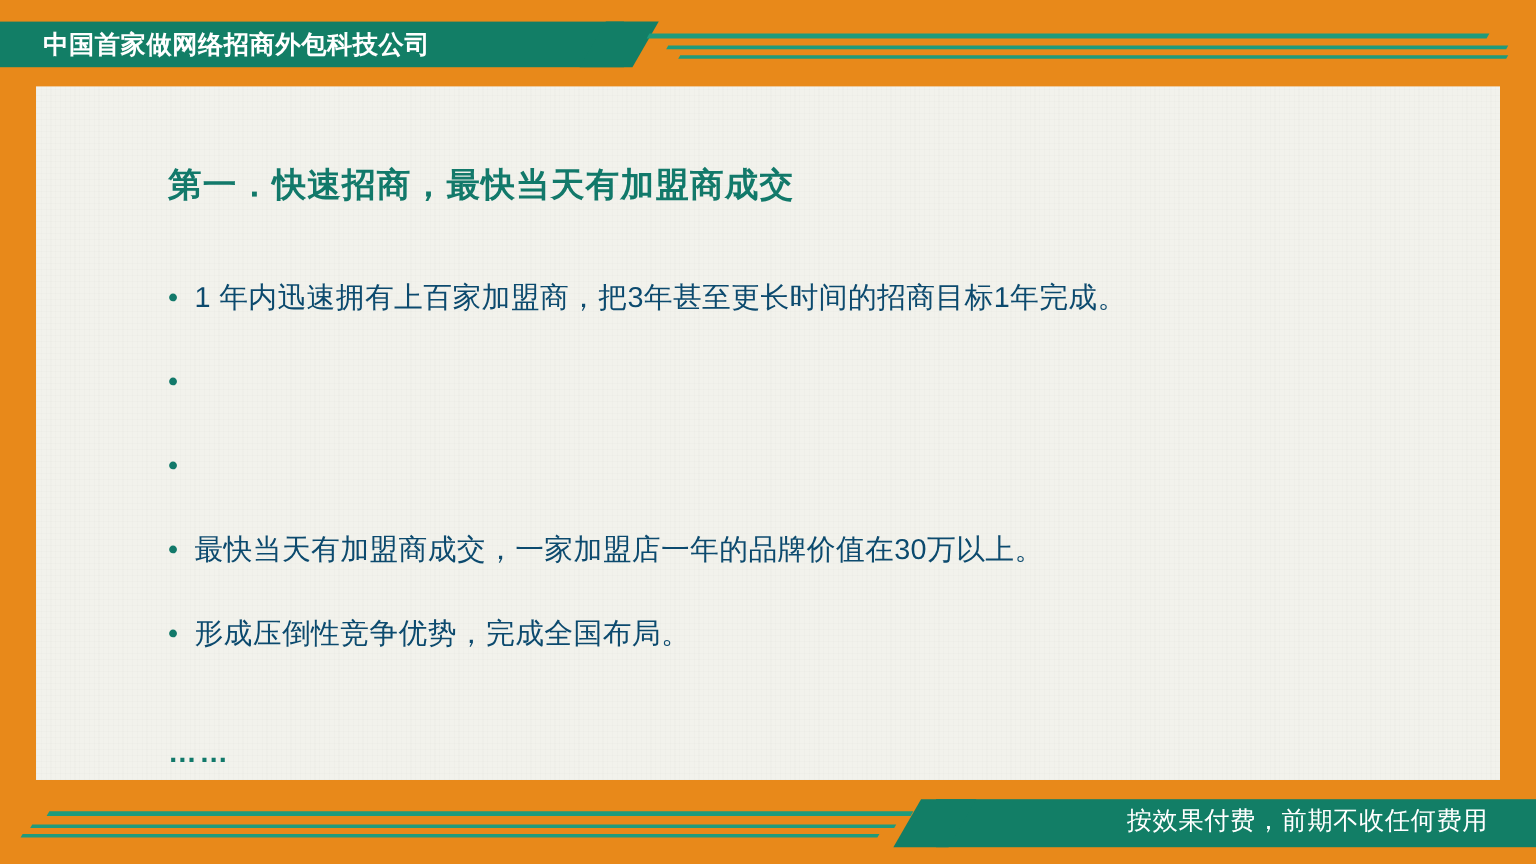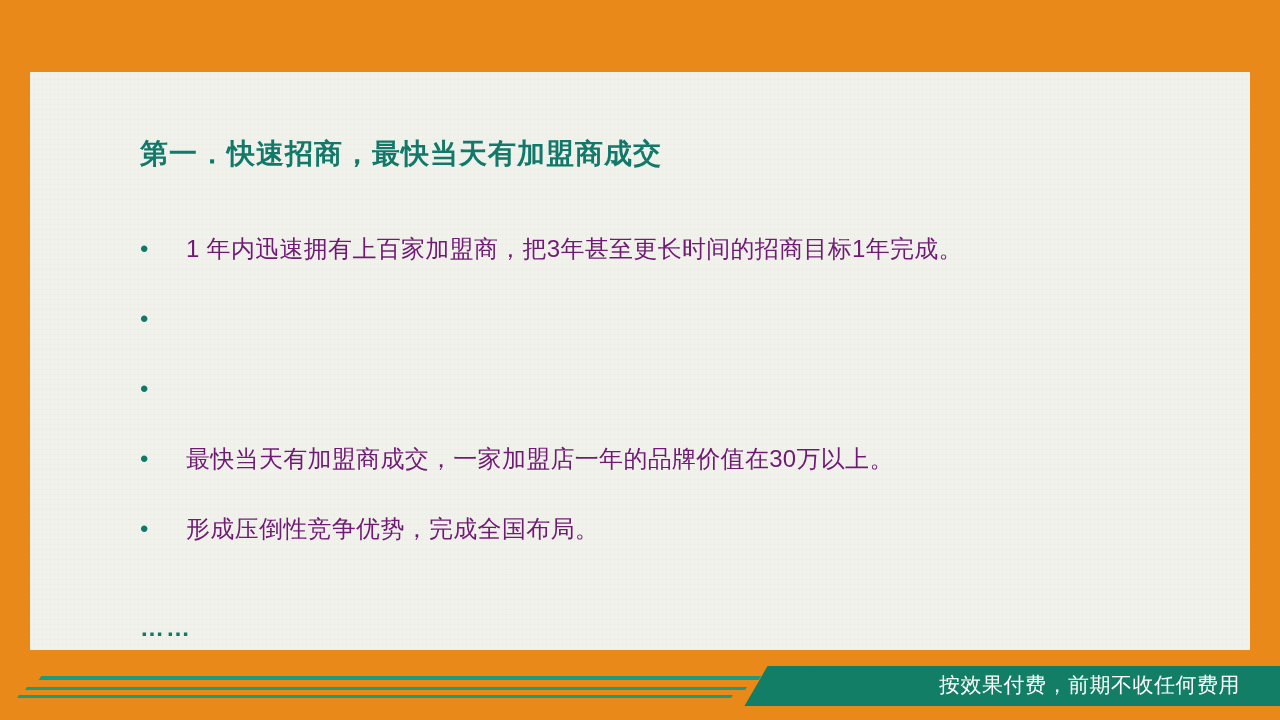--- a/index.html
+++ b/index.html
@@ -184,44 +184,51 @@
     margin-bottom: 36px;
   }
   .bullet-dot {
     width: 22px;
     flex: 0 0 22px;
     color: #12796A;
     font-size: 24px;
     line-height: 34px;
   }
   .bullet-text {
-    color: #701a75;
+    color: #0c4a6e;
     font-size: 24px;
     line-height: 34px;
     letter-spacing: 0.3px;
     white-space: nowrap;
-    margin-left: 24px;
   }
   .ellipsis {
     position: absolute;
     left: 140px;
     top: 614px;
     color: #12796A;
     font-size: 24px;
     font-weight: bold;
     letter-spacing: 2px;
   }
 </style>
 </head>
 <body>
 
 <div class="slide">
 
   <div class="paper"></div>
 
+  <div class="top-bar">
+    <div class="top-green-block"></div>
+    <div class="top-green-skew"></div>
+    <div class="top-line-a"></div>
+    <div class="top-line-b"></div>
+    <div class="top-line-c"></div>
+    <div class="top-title">中国首家做网络招商外包科技公司</div>
+  </div>
 
   <div class="heading">第一．快速招商，最快当天有加盟商成交</div>
 
   <div class="bullets">
 
     <div class="bullet-row">
       <span class="bullet-dot">•</span>
       <span class="bullet-text"> 1 年内迅速拥有上百家加盟商，把3年甚至更长时间的招商目标1年完成。</span>
     </div>
 

